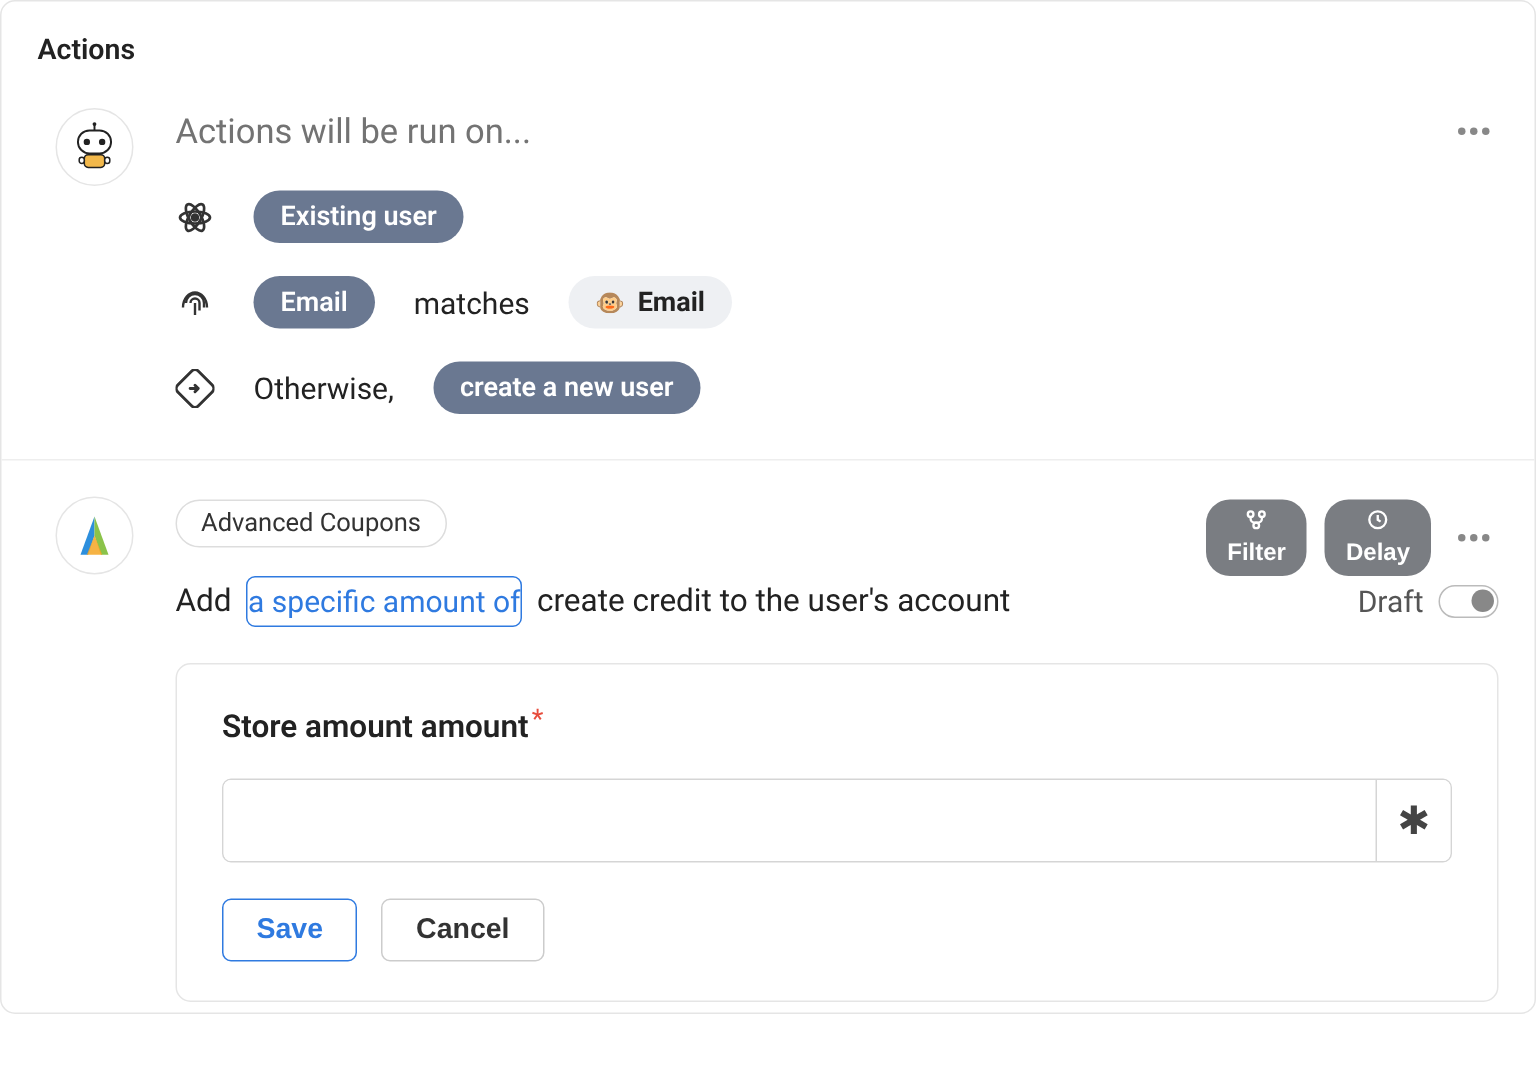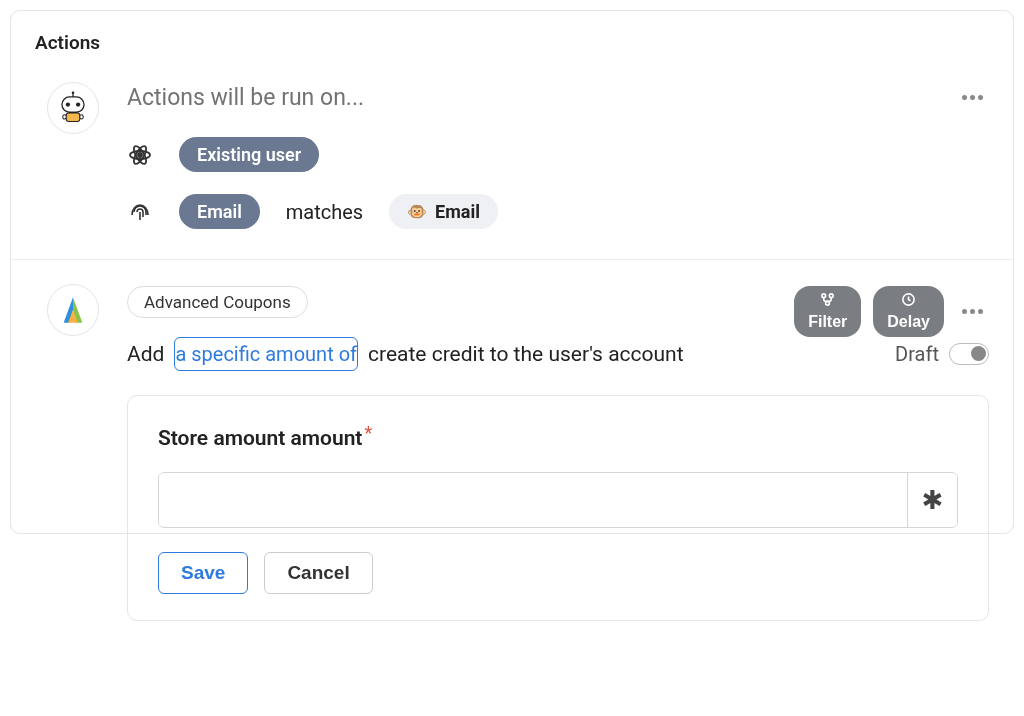--- a/index.html
+++ b/index.html
@@ -7,22 +7,22 @@
       font-family: -apple-system, BlinkMacSystemFont, "Segoe UI", Roboto, sans-serif;
       background: #fff;
       color: #1a1a1a;
       width: 1024px;
       height: 716px;
       overflow: hidden;
     }
     .container {
       border: 1px solid #e5e5e5;
       border-radius: 10px;
-      margin: 10px;
-      height: 524px;
+      margin: 0;
+      height: 676px;
       background: #fff;
     }
     .section-title {
       font-size: 19px;
       font-weight: 600;
       padding: 20px 24px 14px;
       color: #222;
     }
     .action-block {
       display: flex;
@@ -306,20 +306,30 @@
           </svg>
         </div>
         <span class="pill">Email</span>
         <span class="match-text">matches</span>
         <span class="pill pill-lt">
           <span class="emoji">🐵</span>
           <span>Email</span>
         </span>
       </div>
 
+      <div class="cond-row">
+        <div class="cond-icon">
+          <svg width="26" height="26" viewBox="0 0 24 24" fill="none" stroke="#333" stroke-width="1.8">
+            <rect x="3" y="3" width="18" height="18" rx="3" transform="rotate(45 12 12)"></rect>
+            <path d="M9 12h5m0 0l-2-2m2 2l-2 2" stroke-linecap="round"></path>
+          </svg>
+        </div>
+        <span class="match-text">Otherwise,</span>
+        <span class="pill">create a new user</span>
+      </div>
     </div>
   </div>
 
   <div class="divider"></div>
 
   <div class="action-block action-block-2">
     <div class="avatar coupon-avatar">
       <svg width="34" height="34" viewBox="0 0 40 40">
         <path d="M20 5 L9 35 L15 35 L20 20 Z" fill="#2d8fdd"></path>
         <path d="M20 5 L31 35 L25 35 L20 20 Z" fill="#8bc34a"></path>

